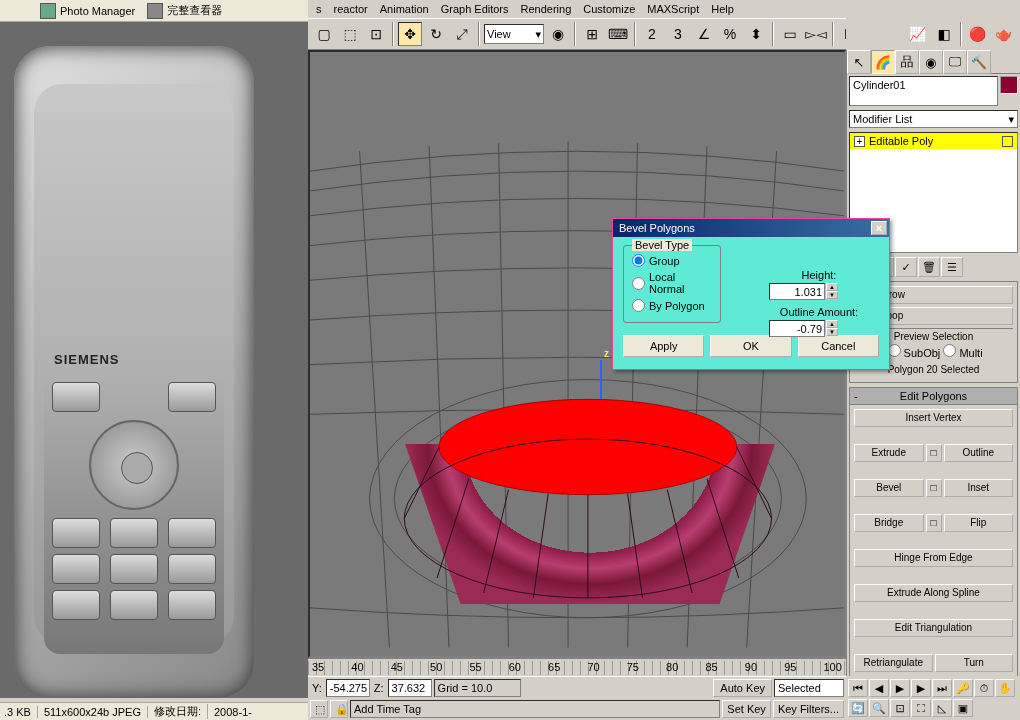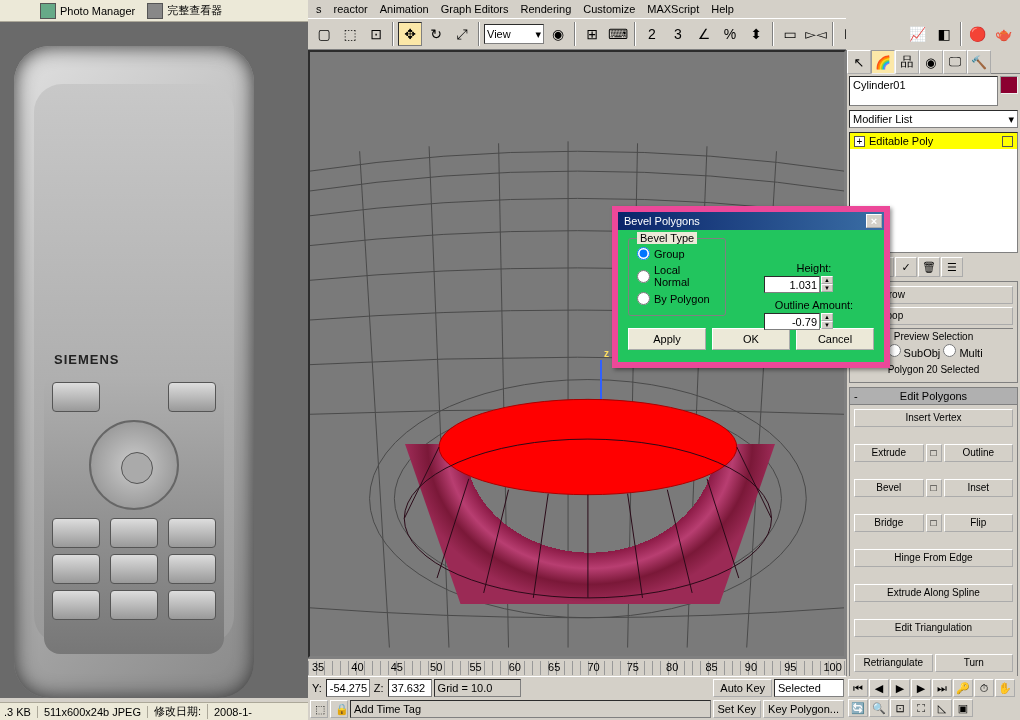--- a/index.html
+++ b/index.html
@@ -30,21 +30,21 @@
 
 .viewport { position: absolute; top: 50px; left: 308px; width: 538px; height: 608px; background: #7a7a7a; border: 2px inset #808080; overflow: hidden; }
 .wireframe { position: absolute; inset: 0; }
 .bevel-side { position: absolute; top: 392px; left: 95px; width: 370px; height: 160px; background: radial-gradient(ellipse at 50% 0%, transparent 48%, #8b1a45 48%, #b83e71 55%, #7a1838 62%, #9b2a55 70%); clip-path: polygon(0 0, 100% 0, 85% 100%, 15% 100%); }
 .gizmo { position: absolute; top: 348px; left: 272px; width: 40px; height: 40px; }
 .gizmo .z { position: absolute; left: 18px; top: -40px; width: 2px; height: 40px; background: #3060ff; }
 .gizmo .x { position: absolute; left: 18px; top: 28px; width: 40px; height: 2px; background: #ff3030; transform: rotate(10deg); }
 .gizmo .y { position: absolute; left: -20px; top: 28px; width: 40px; height: 2px; background: #30d030; transform: rotate(-10deg); }
 .gizmo-label { position: absolute; font-size: 10px; color: #ffe060; font-weight: bold; }
 
-.dialog { position: absolute; top: 206px; left: 612px; width: 278px; background: #22c55e; border: 6px solid #ec4899; box-shadow: 2px 2px 4px rgba(0,0,0,0.4); z-index: 10; }
+.dialog { position: absolute; top: 218px; left: 612px; width: 278px; background: #5eead4; border: 1px solid #ec4899; box-shadow: 2px 2px 4px rgba(0,0,0,0.4); z-index: 10; }
 .dlg-title { background: linear-gradient(90deg, #0a246a, #3a6ea5); color: #fff; height: 18px; display: flex; align-items: center; justify-content: space-between; padding: 0 2px 0 6px; font-size: 11px; }
 .dlg-close { width: 16px; height: 14px; background: #d4d0c8; border: 1px outset #fff; text-align: center; line-height: 12px; font-weight: bold; cursor: pointer; }
 .dlg-body { padding: 8px 10px 12px 10px; }
 .fieldset { border: 1px solid #808080; border-radius: 3px; padding: 8px 8px 6px 8px; margin-bottom: 8px; position: relative; }
 .fieldset-label { position: absolute; top: -7px; left: 8px; background: #ece9d8; padding: 0 3px; }
 .radio-row { display: flex; align-items: center; gap: 4px; margin-bottom: 4px; }
 .radio-row input { margin: 0; }
 .dlg-body .right-col { position: absolute; top: 32px; right: 20px; width: 100px; }
 .spinner { display: flex; margin-top: 2px; margin-bottom: 6px; }
 .spinner input { width: 56px; height: 17px; border: 1px inset #808080; padding: 0 2px; font-size: 11px; text-align: right; }
@@ -420,21 +420,21 @@
   <span style="flex:1"></span>
   <span class="btn">Auto Key</span>
   <span class="box" style="width:70px;background:#fff">Selected</span>
 </div>
 
 <div class="bottom-bar">
   <div class="btn" style="width:18px">⬚</div>
   <div class="btn" style="width:18px">🔒</div>
   <div class="box" style="flex:1;background:#d4d0c8">Add Time Tag</div>
   <div class="btn">Set Key</div>
-  <div class="btn">Key Polygon...</div>
+  <div class="btn">Key Filters...</div>
 </div>
 
 <div class="anim-controls">
   <div class="ab">⏮</div>
   <div class="ab">◀</div>
   <div class="ab">▶</div>
   <div class="ab">▶</div>
   <div class="ab">⏭</div>
   <div class="ab">🔑</div>
   <div class="ab">⏱</div>

